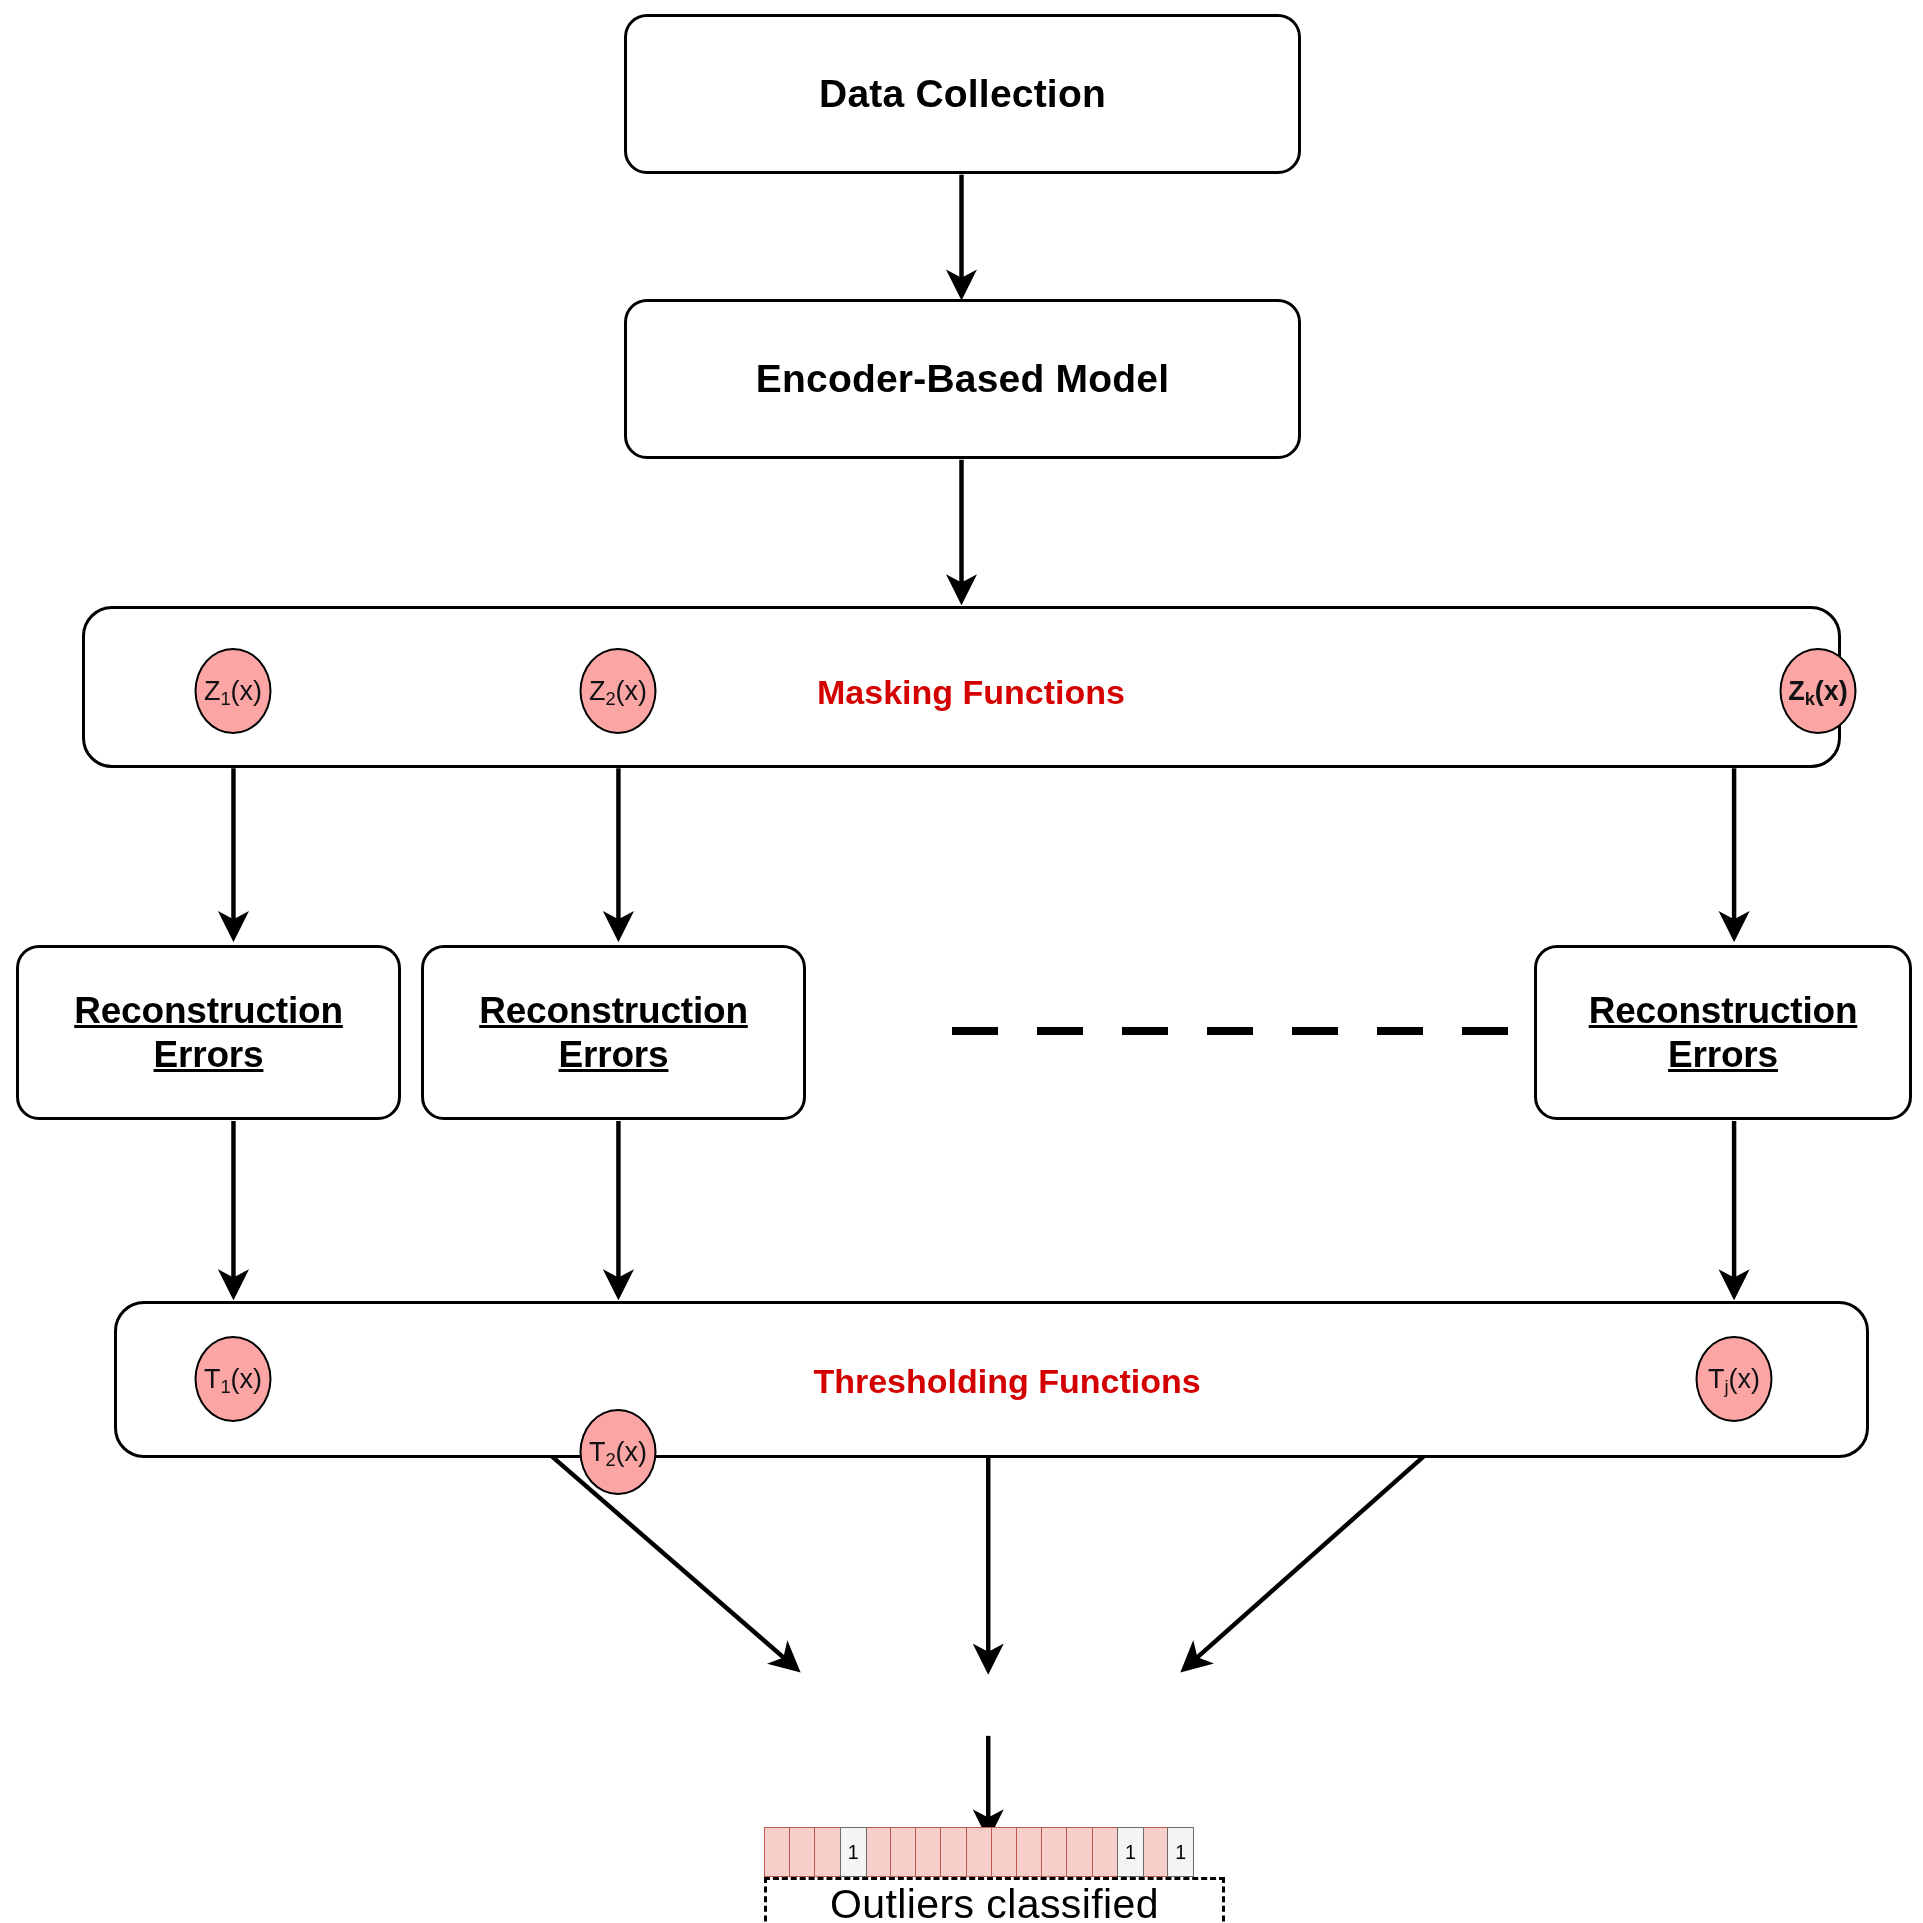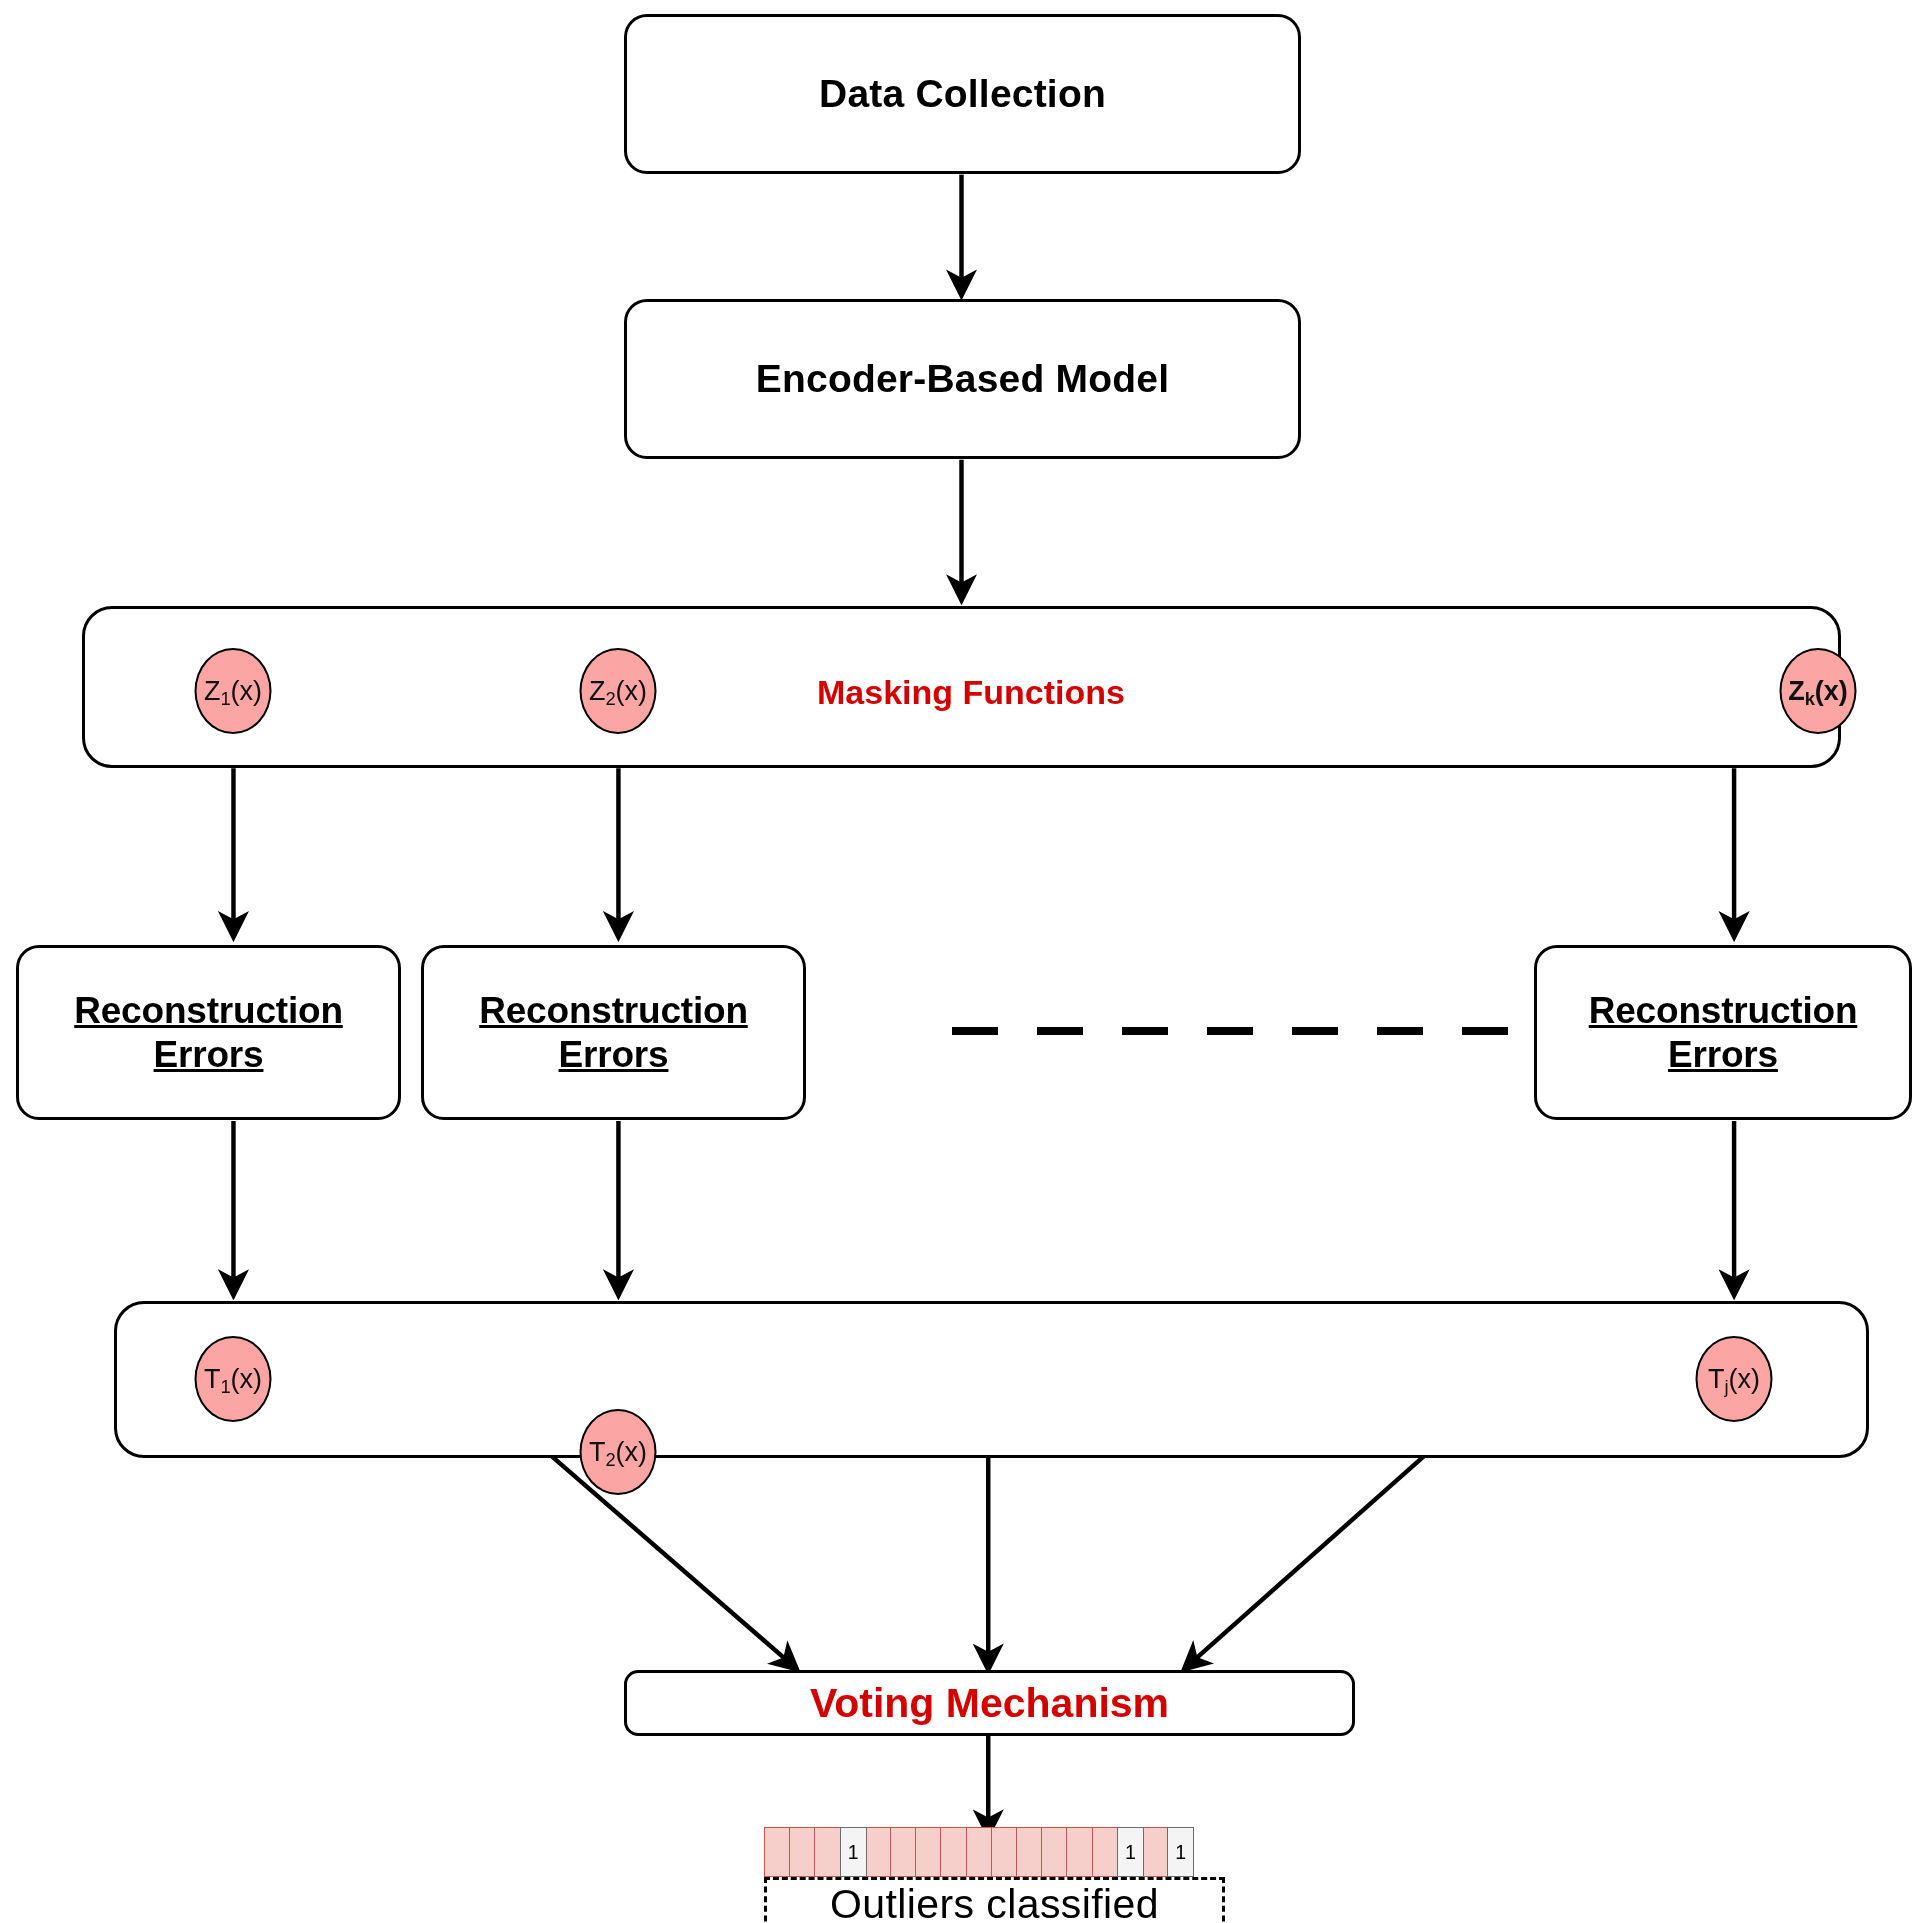--- a/index.html
+++ b/index.html
@@ -241,24 +241,22 @@
   <div class="fn-bubble" style="left:233px; top:1379px;">
     <span>T<sub>1</sub>(x)</span>
   </div>
   <div class="fn-bubble" style="left:618px; top:1452px;">
     <span>T<sub>2</sub>(x)</span>
   </div>
   <div class="fn-bubble" style="left:1734px; top:1379px;">
     <span>T<sub>j</sub>(x)</span>
   </div>
 
-
-  <div class="vote-box" style="left:624px; top:1670px; width:731px; height:66px;">
-    <span>Voting Mechanism</span>
-  </div>
+  <div class="band-title" style="left:1007px; top:1381px;">Thresholding Functions</div>
+
 
   <div class="strip" id="output-strip" style="left:764px; top:1827px;">
       <div class="cell"></div>
       <div class="cell"></div>
       <div class="cell"></div>
       <div class="cell flagged">1</div>
       <div class="cell"></div>
       <div class="cell"></div>
       <div class="cell"></div>
       <div class="cell"></div>

